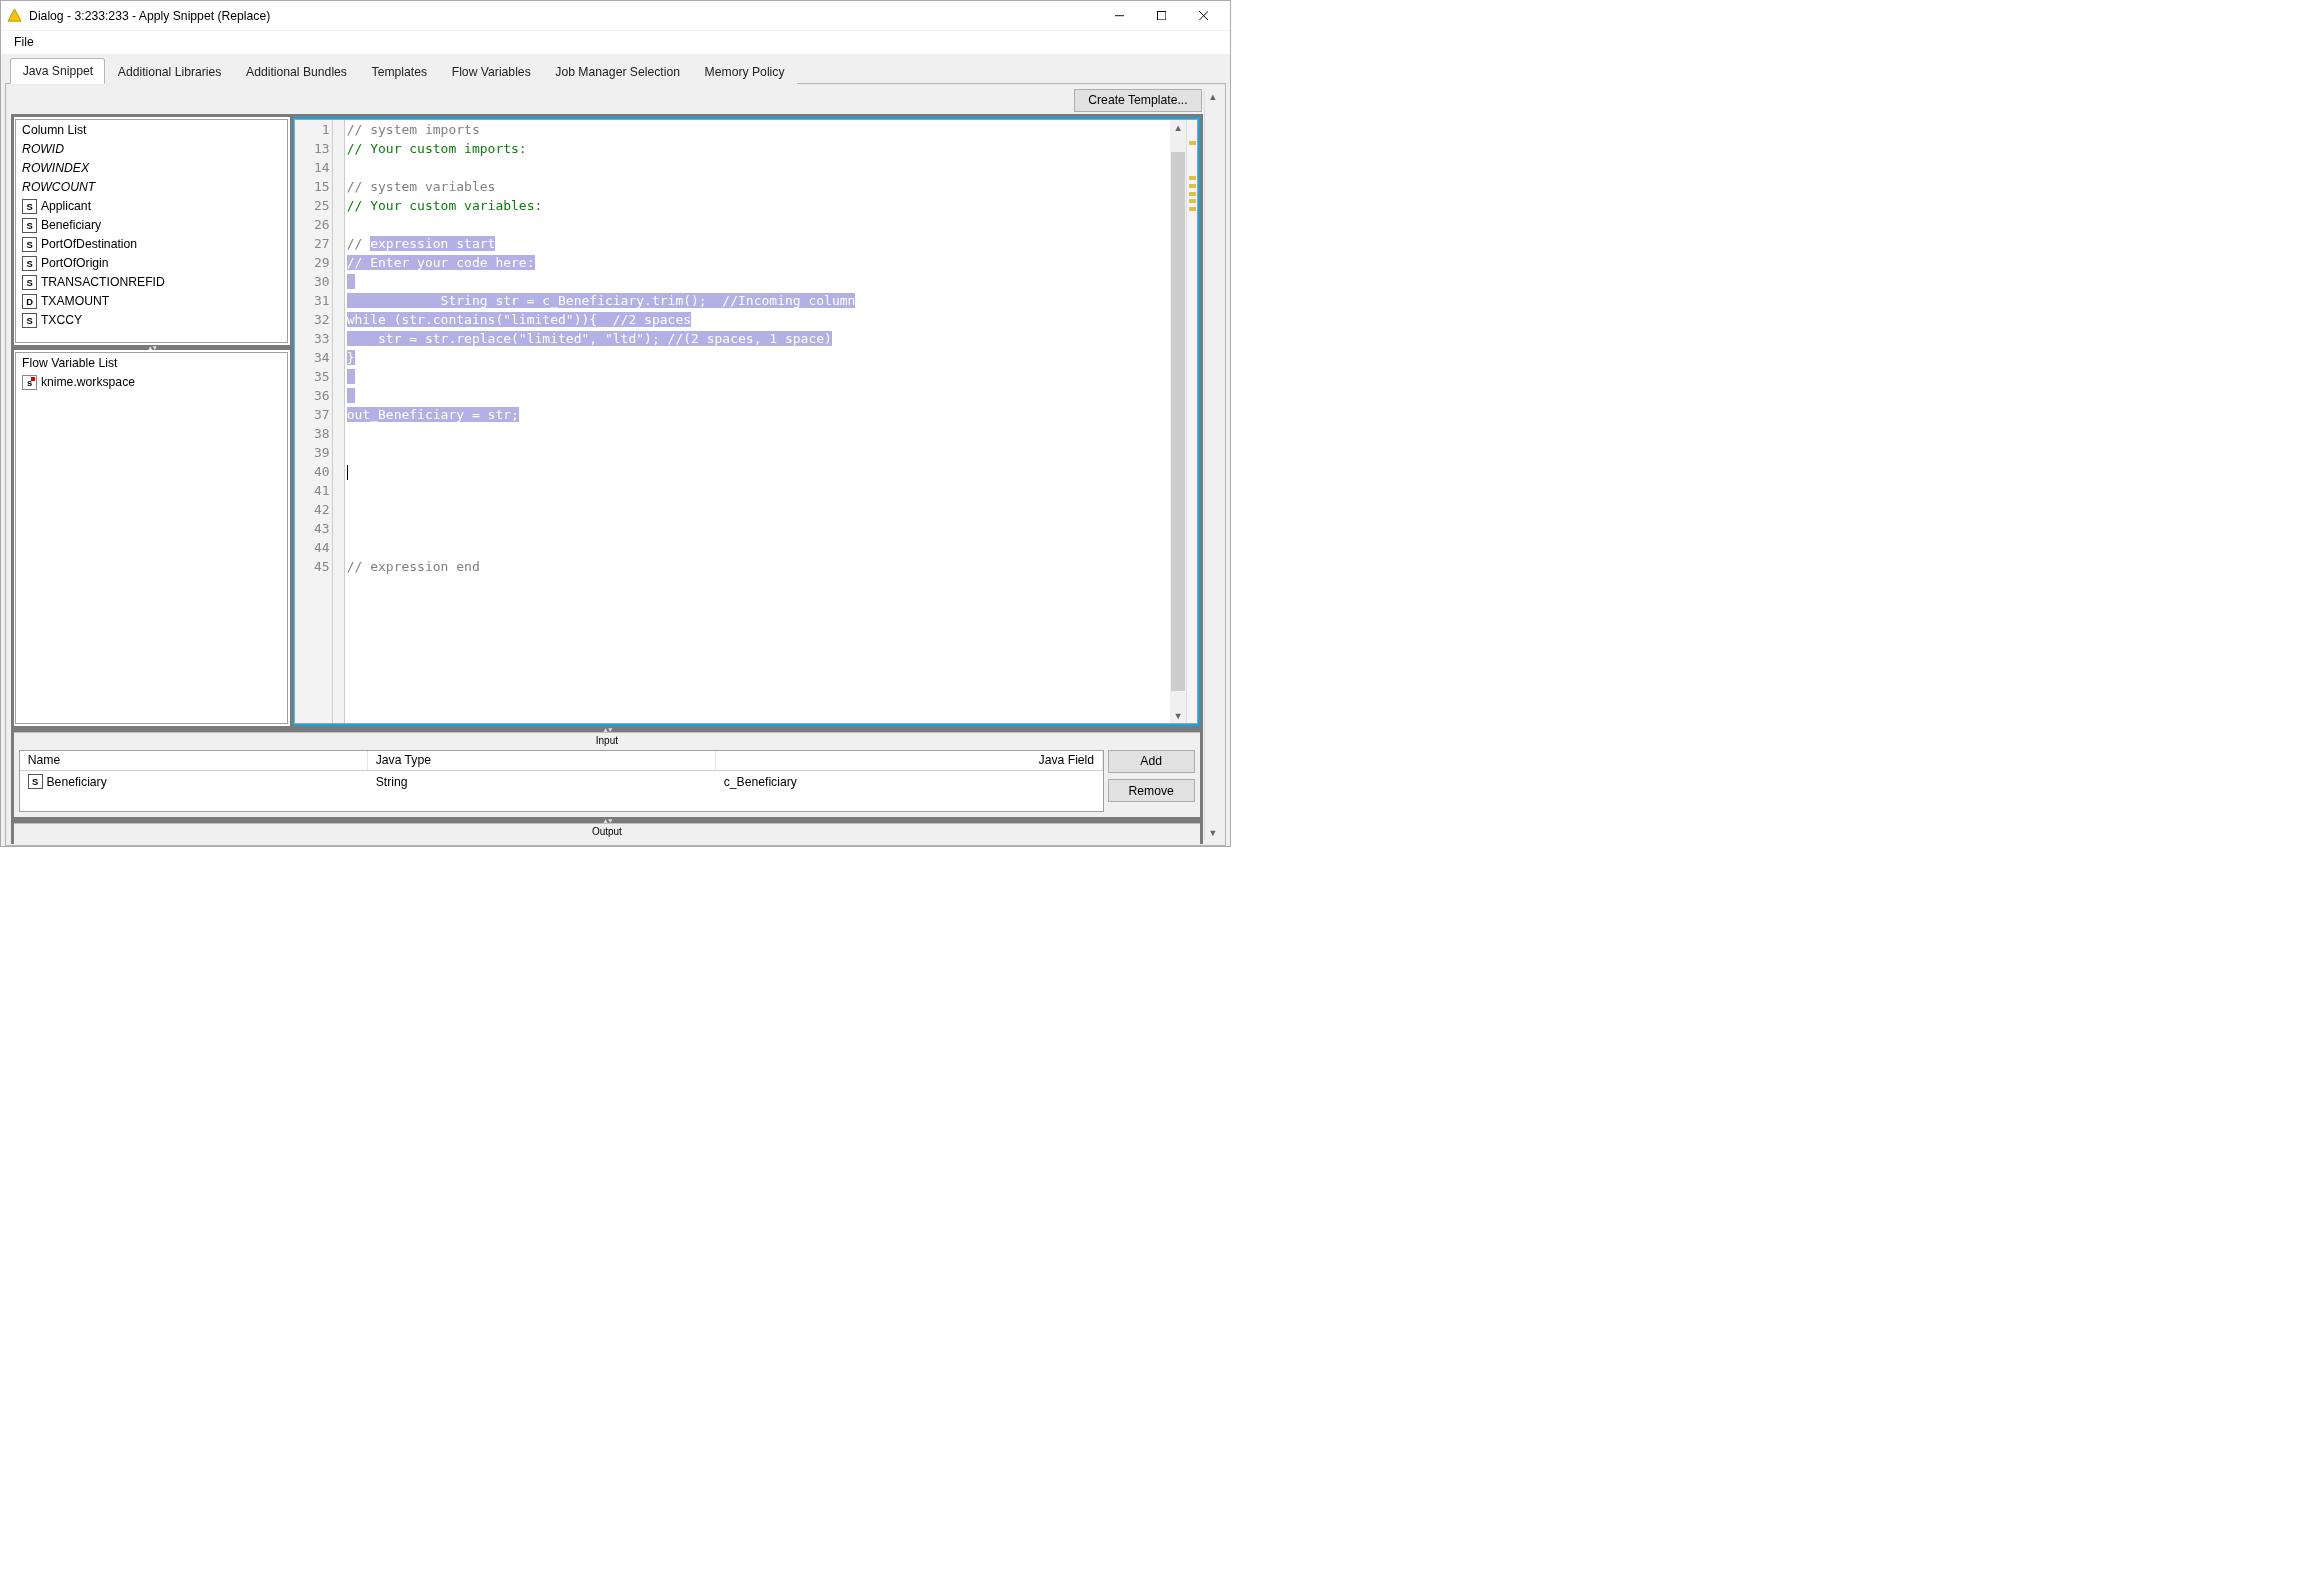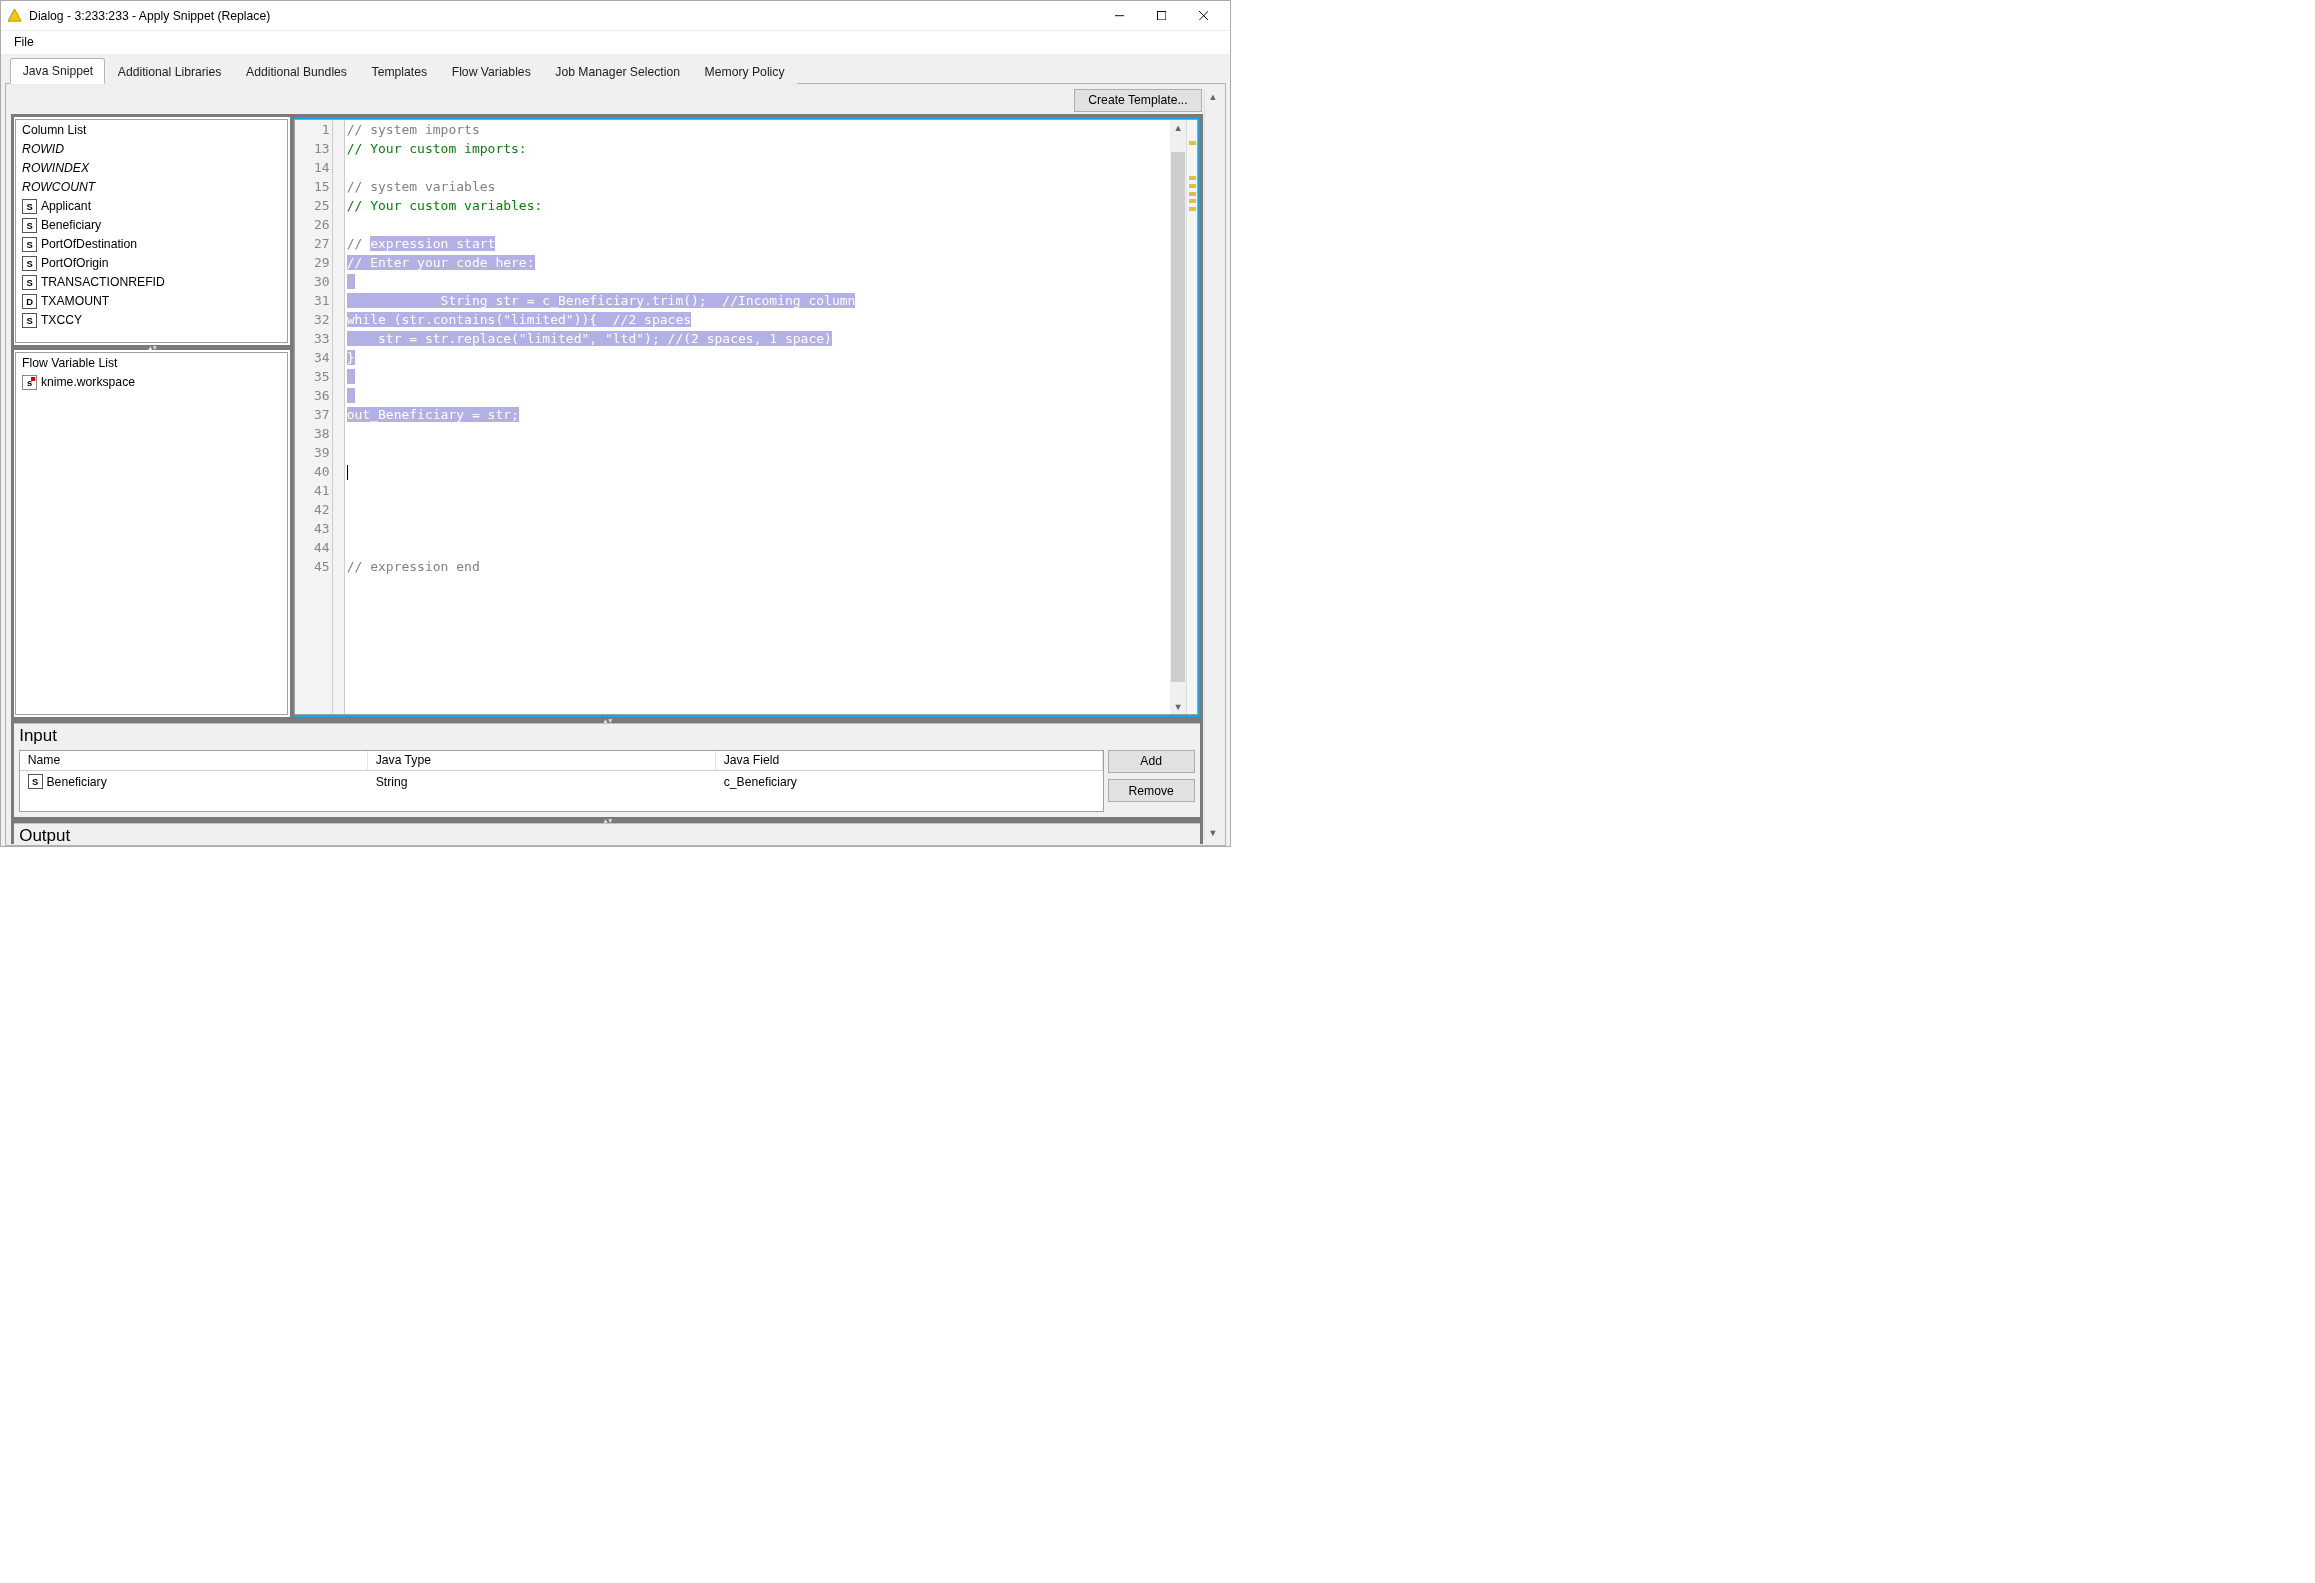--- a/index.html
+++ b/index.html
@@ -281,21 +281,22 @@
     display:flex;align-items:center;justify-content:center;
     gap:1.9px;
   }
   .splitter-h::before { content:'▲▼'; font-size:6.6px; letter-spacing:-1.9px; color:#e0e0e0;}
   .section {
     background:#f0f0f0;
     border-top:0.9px solid #c0c0c0;
   }
   .section .sec-hdr {
     padding:1.9px 5.6px;
-    font-size:17px;
+    font-size:10px;
+    text-align:center;
   }
   .input-table-wrap {
     display:flex;
     gap:4px;
     padding:1.9px 5.6px 5.6px 5.6px;
   }
   .input-table {
     flex:1;
     border:0.9px solid #a0a0a0;
     background:#fff;
@@ -314,21 +315,21 @@
     display:flex;
   }
   .input-table .td {
     padding:2.8px 7.5px;
     display:flex;
     align-items:center;
     gap:3.8px;
   }
   .col-name { flex:0 0 348px; }
   .col-type { flex:0 0 348px; }
-  .col-field { flex:1; }
+  .col-field { flex:1;text-align:right; }
   .btn-col {
     width:87px;
     display:flex;
     flex-direction:column;
     gap:5.6px;
   }
   .footer-row {
     display:flex;
     justify-content:flex-end;
     gap:11.3px;

